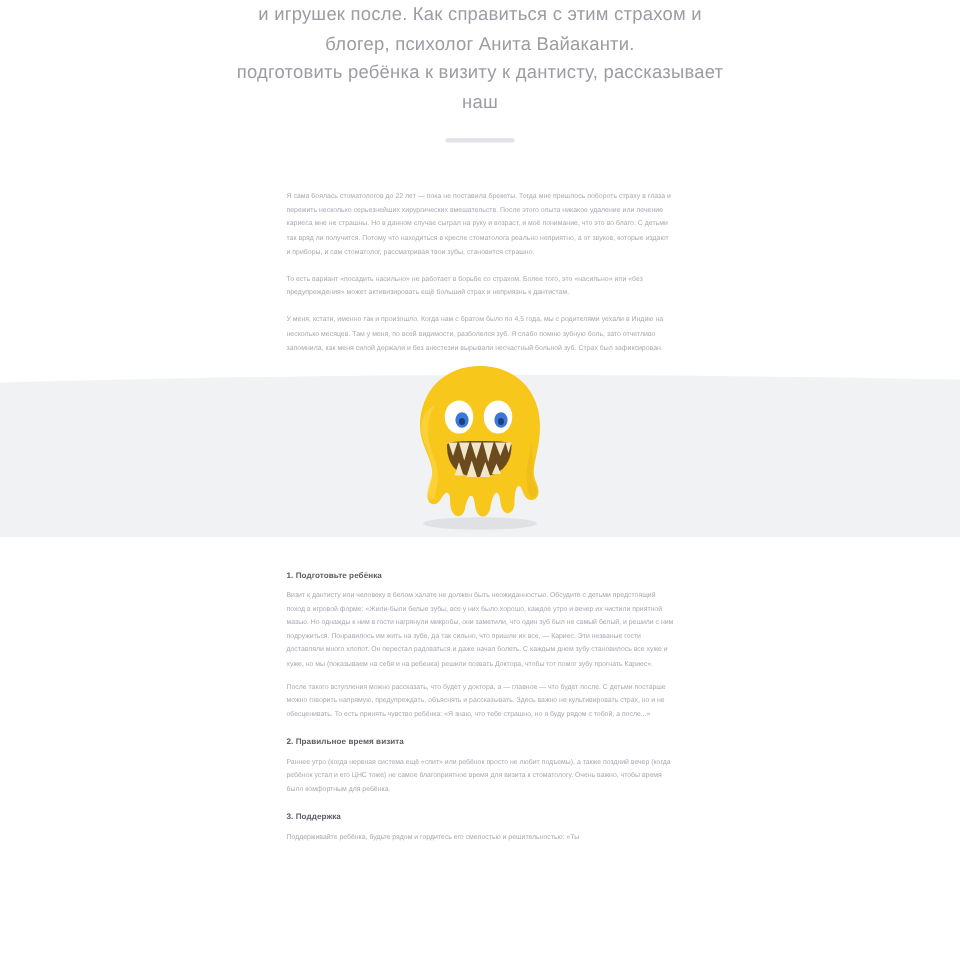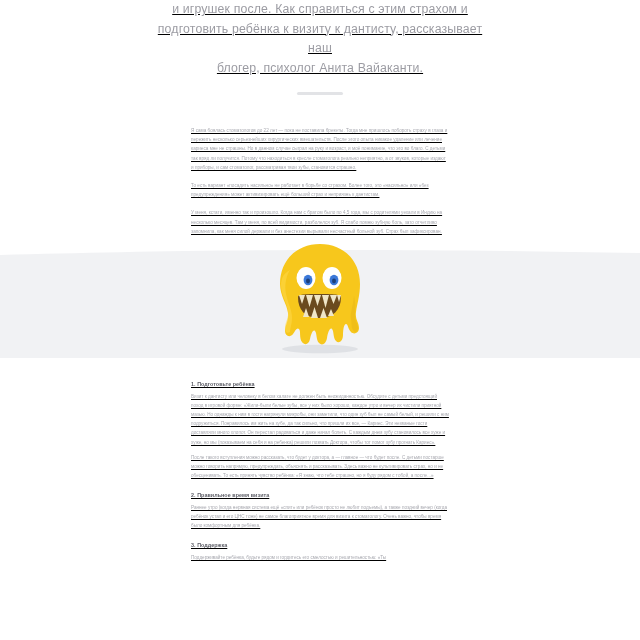--- a/index.html
+++ b/index.html
@@ -15,21 +15,20 @@
     font-family: "Liberation Sans", sans-serif;
     -webkit-font-smoothing: antialiased;
   }
 
   .page {
     position: relative;
     width: 640px;
     height: 640px;
     overflow: hidden;
     background: #ffffff;
-    text-decoration: underline;
   }
 
   
   .lead-section {
     position: relative;
     padding-top: 0px;
     background: #ffffff;
   }
 
   .lead-text {
@@ -132,22 +131,22 @@
   .tip-block p:last-child { margin-bottom: 0; }
 </style>
 </head>
 <body>
 
 <div class="page">
 
   <section class="lead-section">
     <div class="lead-text">
       <p>и игрушек после. Как справиться с этим страхом и</p>
+      <p>блогер, психолог Анита Вайаканти.</p>
       <p>подготовить ребёнка к визиту к дантисту, рассказывает наш</p>
-      <p>блогер, психолог Анита Вайаканти.</p>
     </div>
 
     <div class="divider-wrap">
       <div class="divider"></div>
     </div>
   </section>
 
   <section class="article-body">
     <p>Я сама боялась стоматологов до 22 лет — пока не поставила брекеты. Тогда мне пришлось побороть страху в глаза и пережить несколько серьезнейших хирургических вмешательств. После этого опыта никакое удаление или лечение кариеса мне не страшны. Но в данном случае сыграл на руку и возраст, и моё понимание, что это во благо. С детьми так вряд ли получится. Потому что находиться в кресле стоматолога реально неприятно, а от звуков, которые издают и приборы, и сам стоматолог, рассматривая твои зубы, становится страшно.</p>
     <p>То есть вариант «посадить насильно» не работает в борьбе со страхом. Более того, это «насильно» или «без предупреждения» может активизировать ещё больший страх и неприязнь к дантистам.</p>

